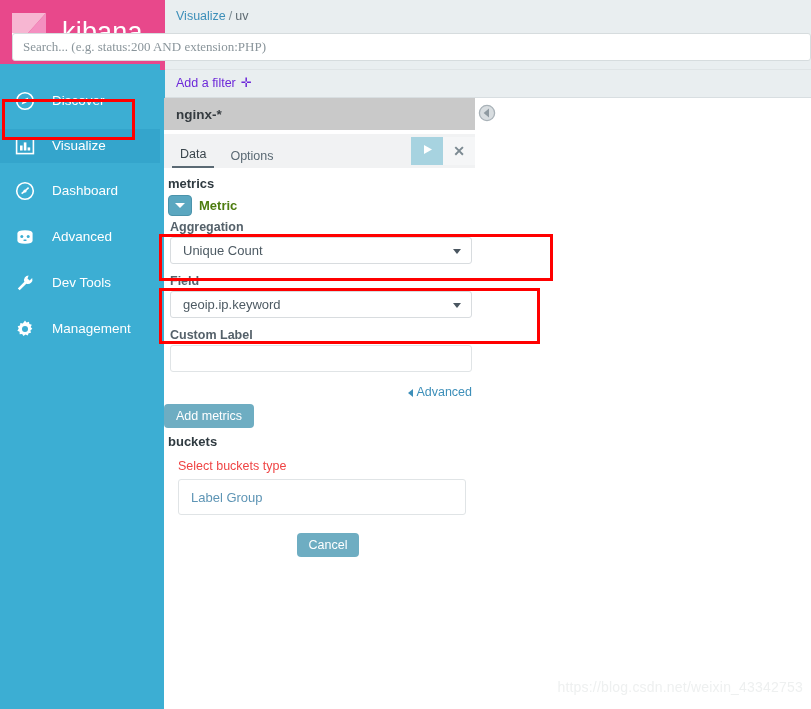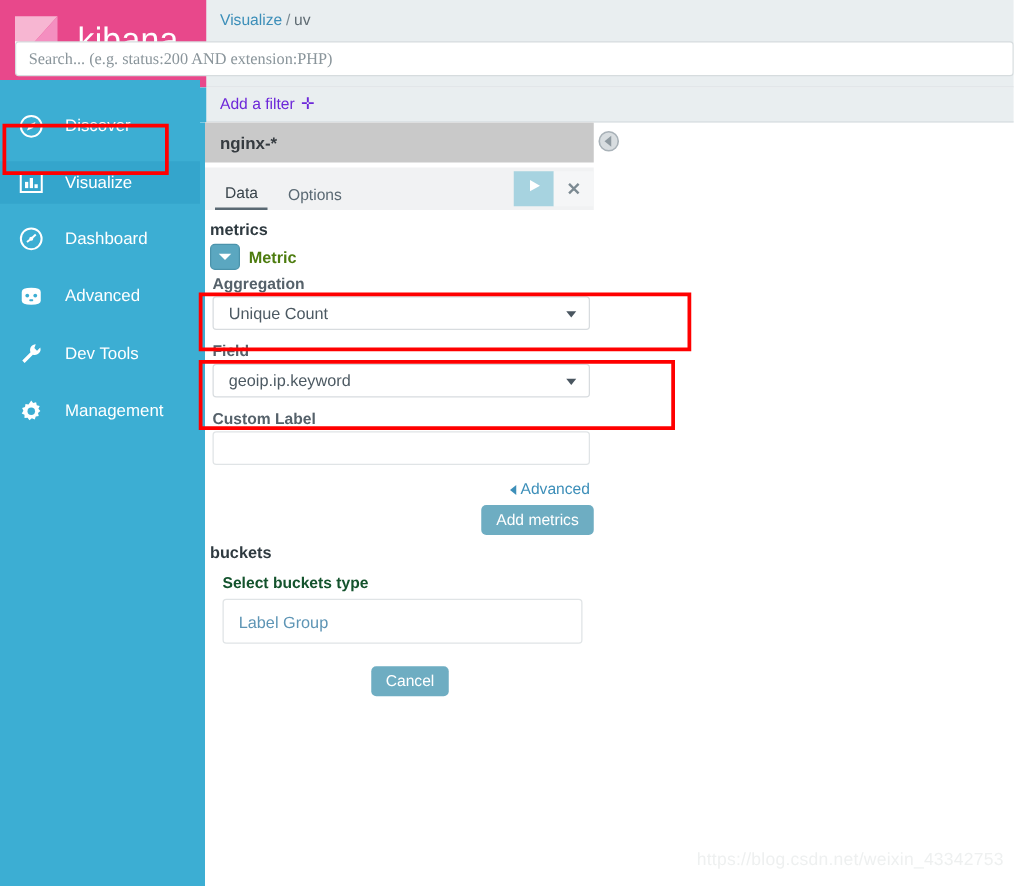--- a/index.html
+++ b/index.html
@@ -347,40 +347,39 @@
     border-top: 4px solid transparent;
     border-bottom: 4px solid transparent;
     border-right: 5px solid #3d8fb9;
     margin-right: 3px;
     vertical-align: middle;
   }
 
   .center-row {
     width: 311px;
     display: flex;
-    justify-content: flex-end;
+    justify-content: flex-start;
     margin-top: 4px;
-    padding-left: 47px;
   }
   .btn-primary {
     background: #6eadc2;
     color: #ffffff;
     border: none;
     border-radius: 4px;
     font-size: 12.5px;
     padding: 5px 12px;
     cursor: pointer;
     font-family: "Liberation Sans", sans-serif;
   }
 
   .buckets-inner { margin-left: 14px; margin-top: 10px; }
   .buckets-label {
     font-size: 12.5px;
-    font-weight: bold;
-    color: #14532d;
+    font-weight: normal;
+    color: #ef4444;
     margin-bottom: 6px;
     display: block;
   }
   .bucket-select {
     width: 288px;
     height: 36px;
     background: #ffffff;
     border: 1px solid #e0e4e6;
     border-radius: 3px;
     display: flex;

